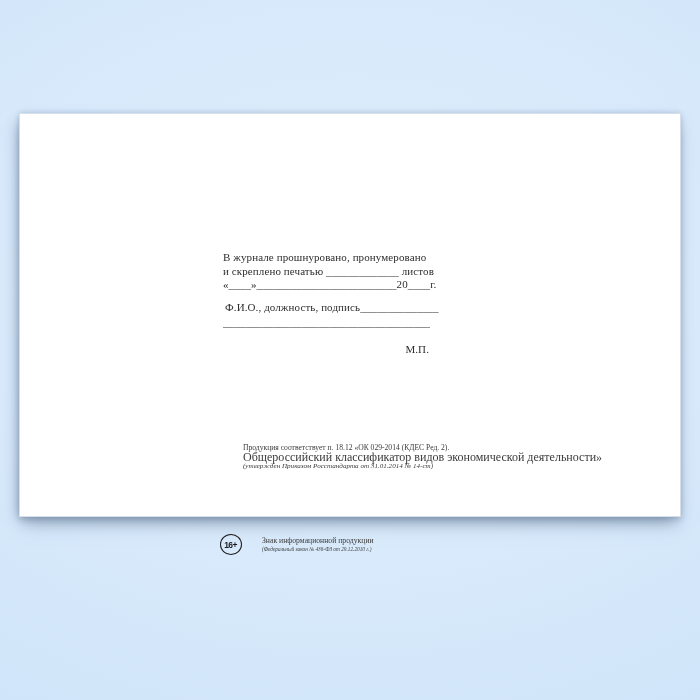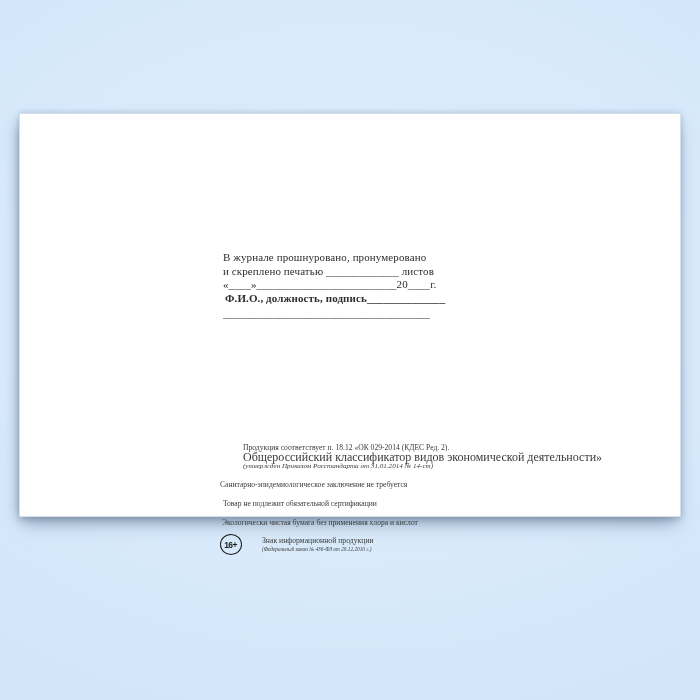--- a/index.html
+++ b/index.html
@@ -40,21 +40,21 @@
     position: absolute;
     left: 203px;
     top: 137px;
     width: 207px;
     font-size: 11px;
     line-height: 13.5px;
     color: #2e2e2e;
     letter-spacing: 0.1px;
   }
   .cert-line { white-space: nowrap; }
-  .cert-line.fio { padding-left: 2px; margin-top: 0; font-weight: bold; }
+  .cert-line.fio { padding-left: 2px; margin-top: 9px; }
   .cert-line.rule { margin-top: 2px; overflow: hidden; }
   .stamp {
     margin-top: 13px;
     text-align: right;
     padding-right: 1px;
   }
 
   
   .compliance {
     position: absolute;
@@ -131,33 +131,29 @@
 
 <div class="scene">
   <div class="page">
 
     <div class="cert-block">
       <div class="cert-line">В журнале прошнуровано, пронумеровано</div>
       <div class="cert-line">и скреплено печатью _____________ листов</div>
       <div class="cert-line">«____»_________________________20____г.</div>
       <div class="cert-line fio">Ф.И.О., должность, подпись______________</div>
       <div class="cert-line rule">_______________________________________</div>
+      <div class="stamp">М.П.</div>
     </div>
 
     <div class="compliance">
       <div class="c1">Продукция соответствует п. 18.12 «ОК 029-2014 (КДЕС Ред. 2).</div>
       <div class="c2">Общероссийский классификатор видов экономической деятельности»</div>
       <div class="c3">(утвержден Приказом Росстандарта от 31.01.2014 № 14-ст)</div>
     </div>
 
-    <div class="notes">
-      <div class="note n1">Санитарно-эпидемиологическое заключение не требуется</div>
-      <div class="note n2">Товар не подлежит обязательной сертификации</div>
-      <div class="note n3">Экологически чистая бумага без применения хлора и кислот</div>
-    </div>
 
     <div class="age-row">
       <div class="age-badge">16+</div>
       <div class="age-text">
         <div class="age-label">Знак информационной продукции</div>
         <div class="age-law">(Федеральный закон № 436-ФЗ от 29.12.2010 г.)</div>
       </div>
     </div>
 
   </div>

